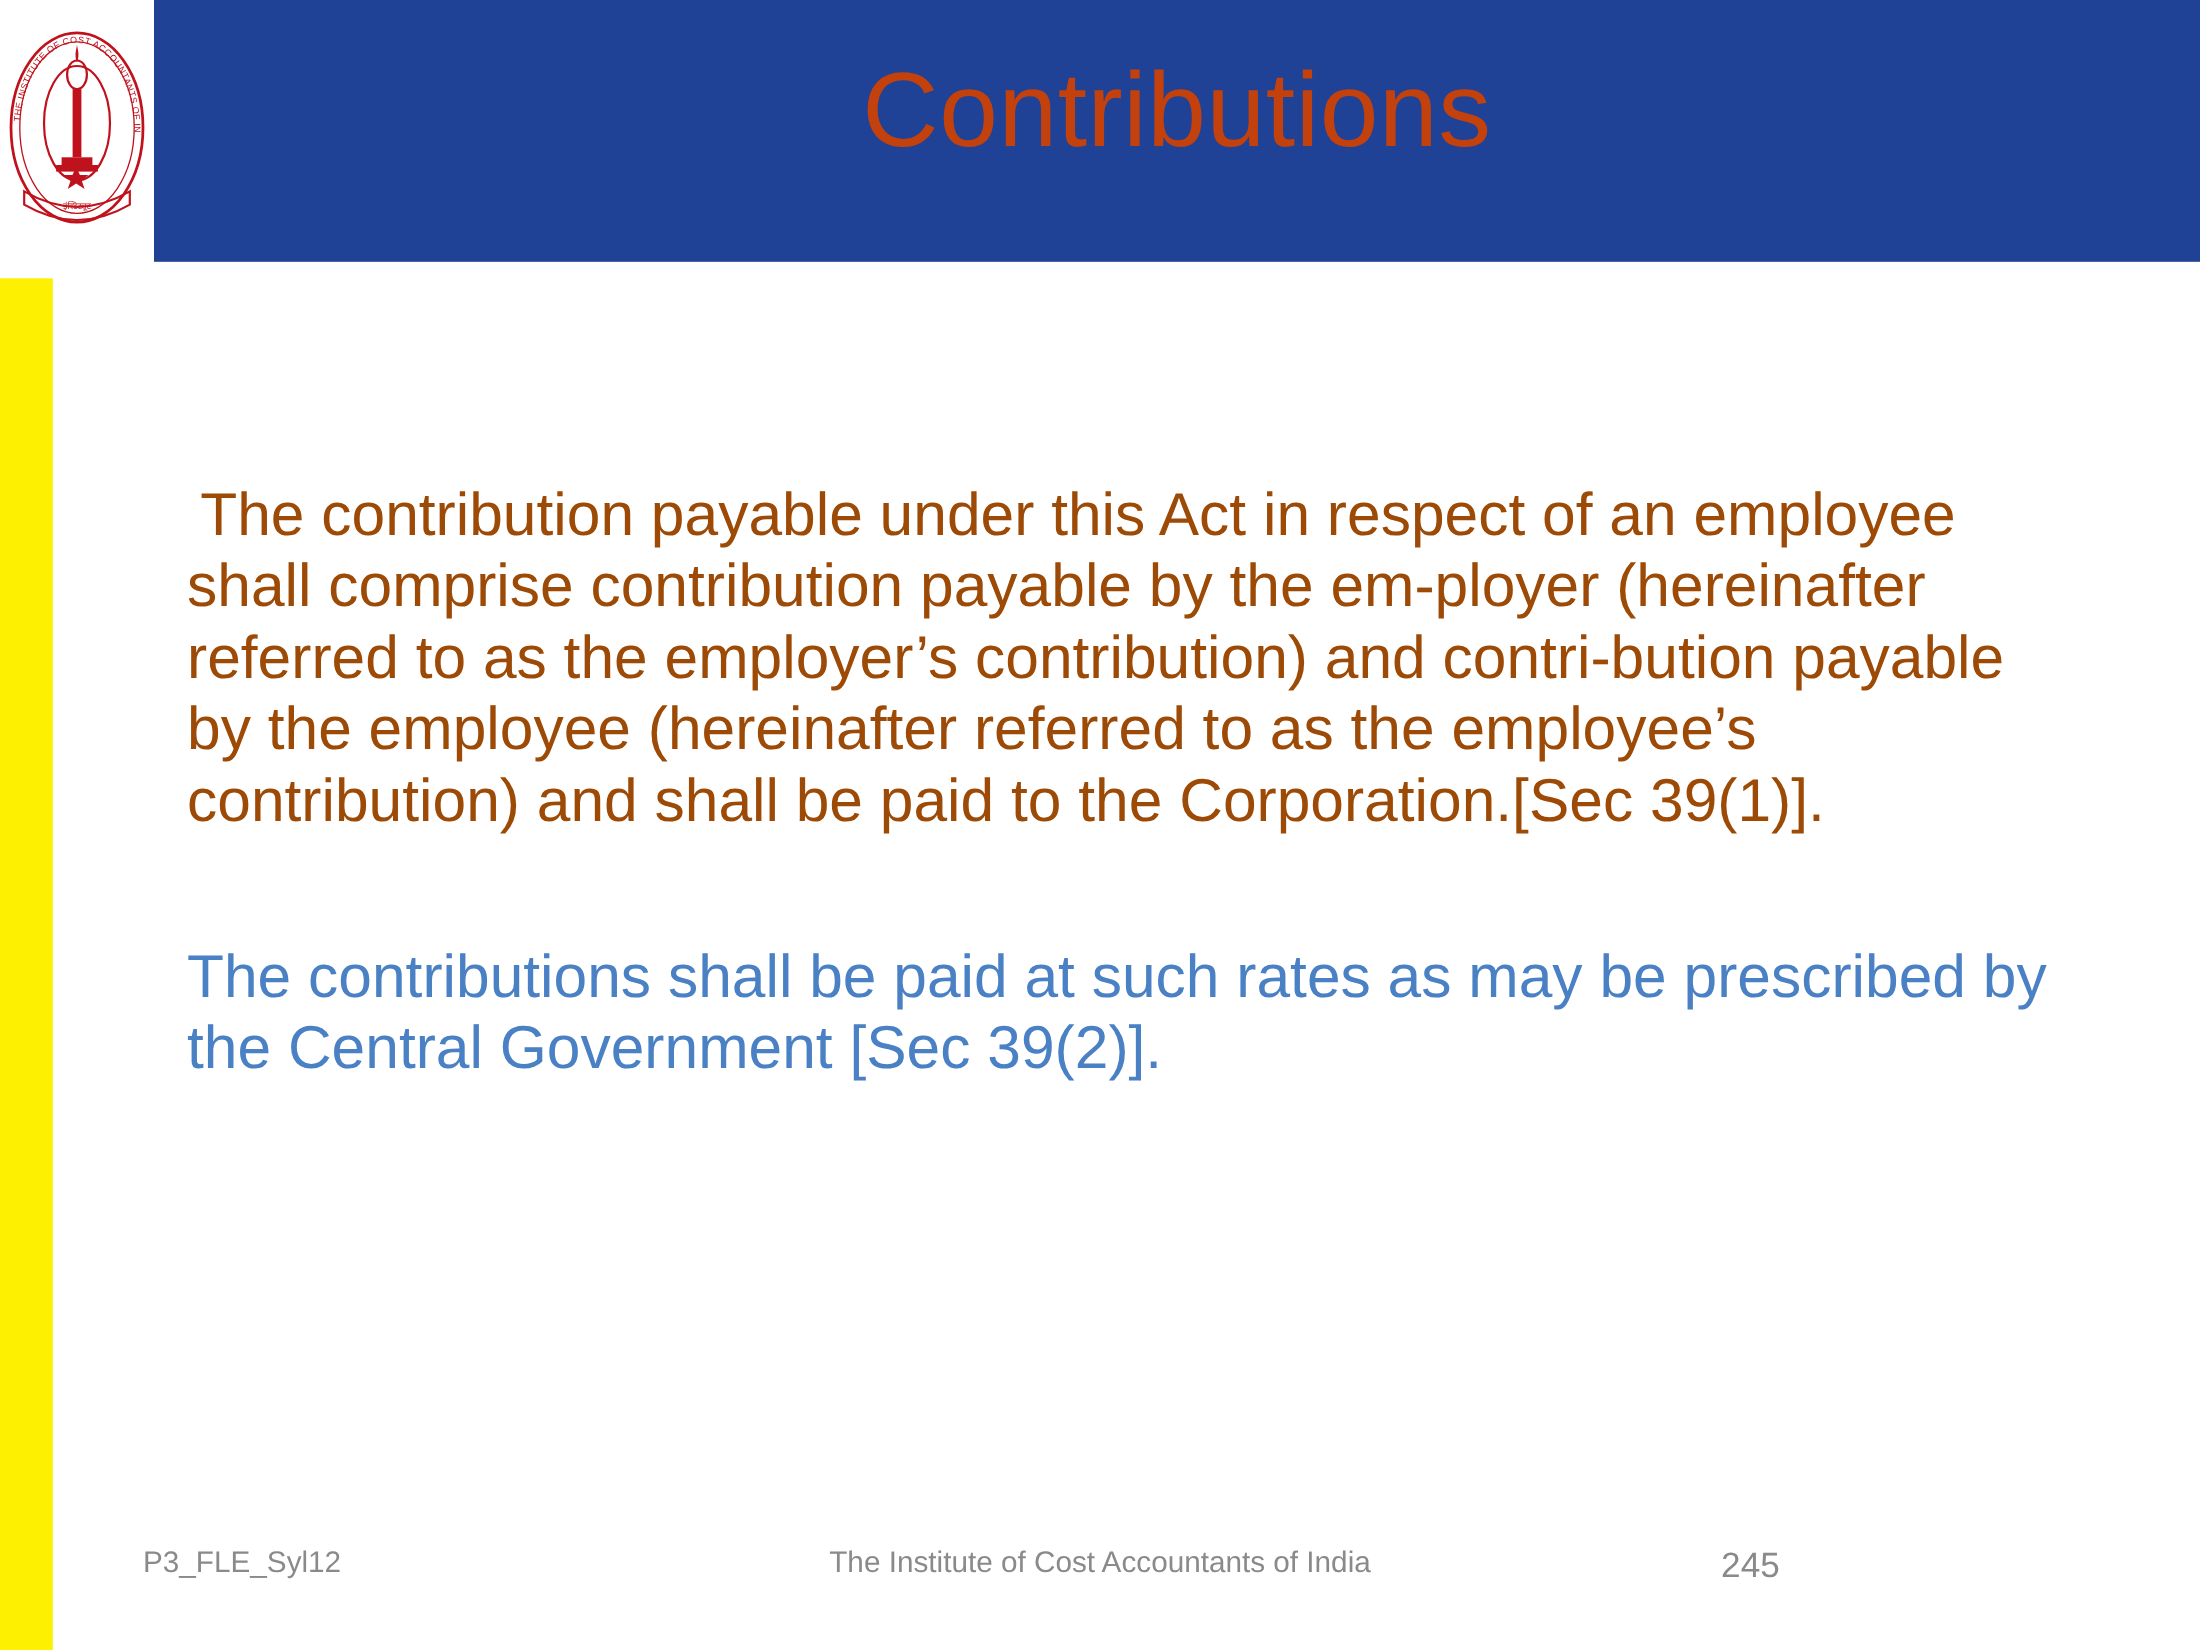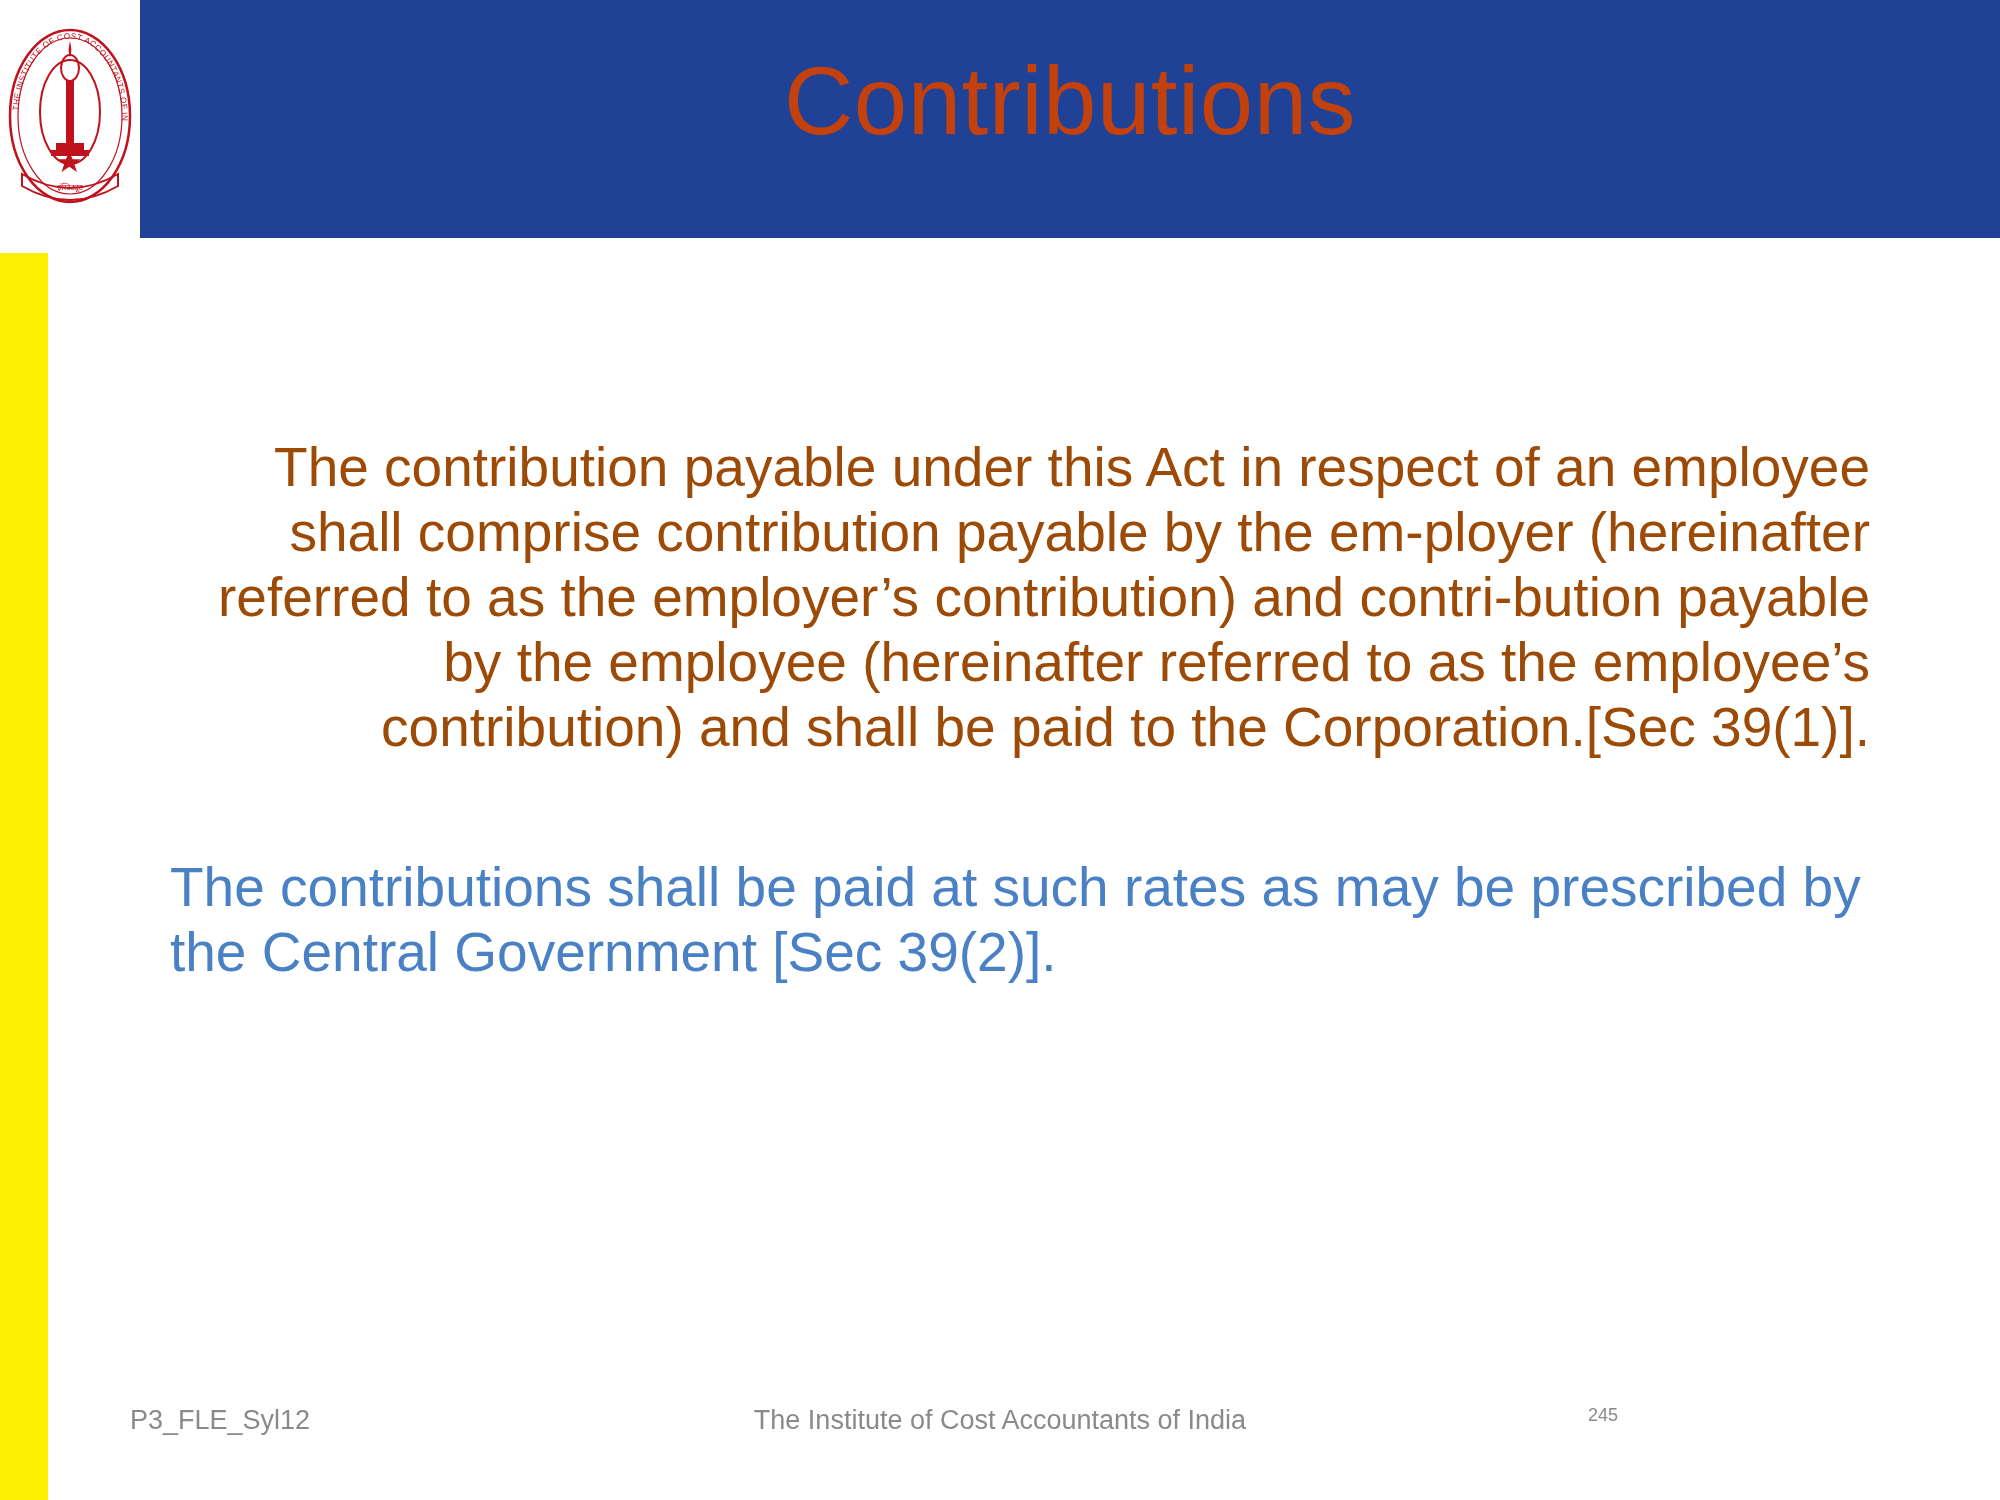--- a/index.html
+++ b/index.html
@@ -70,21 +70,20 @@
     left: 170px;
     top: 380px;
     width: 1700px;
   }
   .para-1 {
     color: #9c4a06;
     font-size: 55px;
     line-height: 1.18;
     font-weight: 400;
     text-indent: 12px;
-    text-align: right;
   }
   .para-2 {
     margin-top: 96px;
     color: #4a80c4;
     font-size: 55px;
     line-height: 1.18;
     font-weight: 400;
   }
   
   .footer {
@@ -107,21 +106,21 @@
     top: 0;
     width: 2000px;
     text-align: center;
     font-size: 27px;
     color: #8a8a8a;
   }
   .footer-right {
     position: absolute;
     right: 110px;
     top: 0;
-    font-size: 18px;
+    font-size: 32px;
     color: #8a8a8a;
   }
 </style>
 </head>
 <body>
 
 <div class="slide">
 
   <div class="header-band"></div>
 

